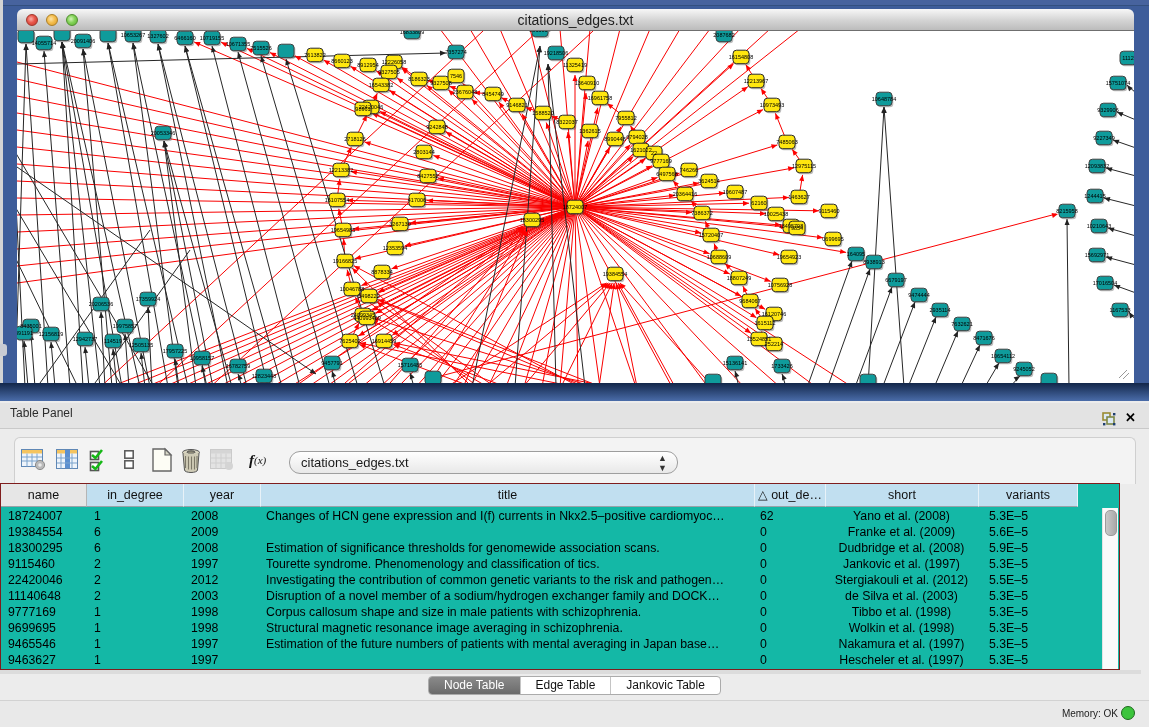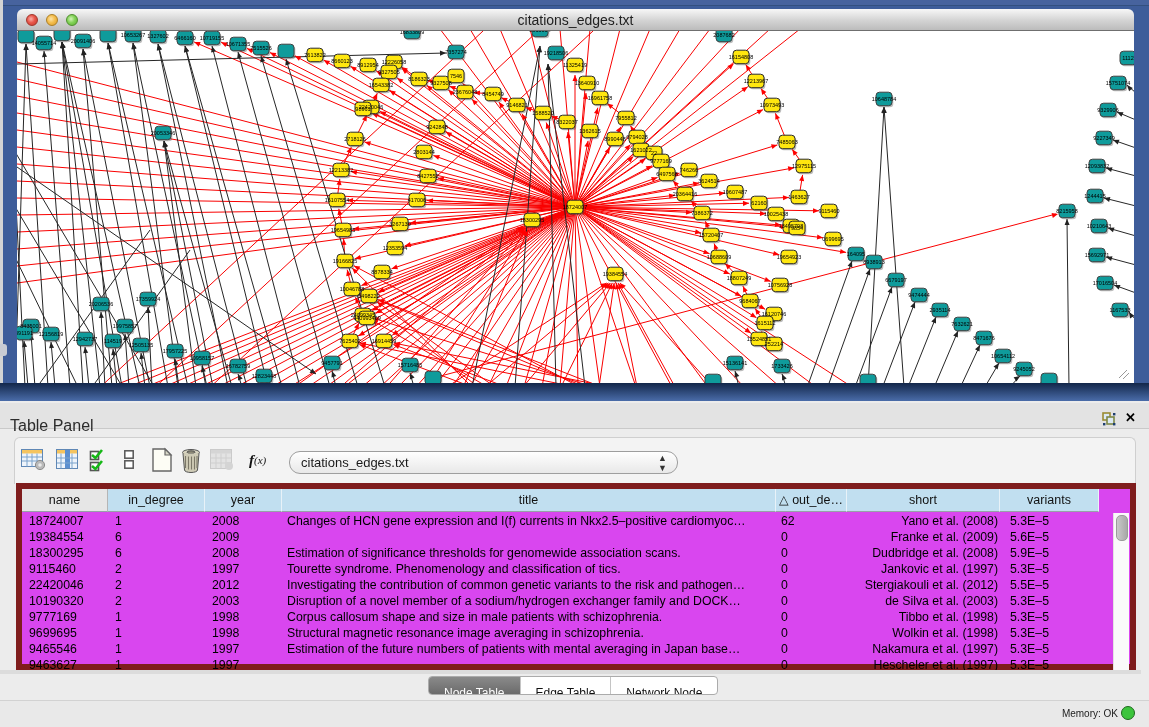--- a/index.html
+++ b/index.html
@@ -10,45 +10,45 @@
 #titlebar{position:absolute;left:0;top:0;width:1117px;height:22px;border-radius:6px 6px 0 0;
 background:linear-gradient(#f7f7f7,#d3d3d3 55%,#bcbcbc);border-bottom:1px solid #6f6f6f;box-sizing:border-box}
 #titlebar .t{position:absolute;left:0;right:0;top:3px;text-align:center;font-size:14px;color:#222}
 .tl{position:absolute;top:5px;width:12px;height:12px;border-radius:50%;box-sizing:border-box}
 #win .r{left:9px;background:radial-gradient(circle at 4px 4px,#f8b0a8,#e8564a 45%,#c33a2c);border:1px solid #a2362b}
 #win .y{left:29px;background:radial-gradient(circle at 4px 4px,#fbe3a8,#f4bd4c 45%,#d99b2e)!important;border:1px solid #ad7f24}
 #win .g{left:49px;background:radial-gradient(circle at 4px 4px,#d2f2b8,#82d257 45%,#5daf35);border:1px solid #4f8f2f}
 #canvas{position:absolute;left:0;top:22px;width:1117px;height:352px;background:#fff;overflow:hidden}
 #tp{position:absolute;left:0;top:401px;width:1149px;height:326px;background:#ececec}
 #tpbar{position:absolute;left:0;top:2px;width:1149px;height:26px;background:#e3e3e3;border-bottom:1px solid #c9c9c9;box-sizing:border-box}
-#tpbar .lab{position:absolute;left:10px;top:14px;font-size:16px;color:#2c2c2c}
+#tpbar .lab{position:absolute;left:10px;top:3px;font-size:12px;color:#2c2c2c}
 #toolwrap{position:absolute;left:14px;top:36px;width:1122px;height:47px;background:#f3f3f3;border:1px solid #cfcfcf;border-bottom:none;border-radius:6px 6px 0 0;box-sizing:border-box}
 #combo{position:absolute;left:274px;top:13px;width:389px;height:23px;background:linear-gradient(#ffffff,#e8e8e8);border:1px solid #9e9e9e;border-radius:11px;box-sizing:border-box}
 #combo .txt{position:absolute;left:11px;top:3px;font-size:13px;color:#1a1a1a}
 #combo .arr{position:absolute;right:10px;top:1px;font-size:9px;color:#333;line-height:10px;text-align:center}
-#tablebox{position:absolute;left:16px;top:82px;width:1120px;height:187px;background:#d946ef;border:6px solid #7f1d1d;box-sizing:border-box}
+#tablebox{position:absolute;left:0;top:82px;width:1120px;height:187px;background:#14b8a6;border:1px solid #7f1d1d;box-sizing:border-box}
 #thead{position:absolute;left:0;top:0;height:24px;width:1103px;font-size:12.5px;color:#111}
 #thead div{position:absolute;top:0;height:23px;line-height:23px;text-align:center;background:#c1dff0;border-right:1px solid #e8f2f8;border-bottom:1px solid #98a2a8;box-sizing:border-box}
 #thead .h0{left:0;width:86px;background:#e6e6e6;border-right:1px solid #b5b5b5}
 #thead .h1{left:86px;width:97px}
 #thead .h2{left:183px;width:77px}
 #thead .h3{left:260px;width:494px}
 #thead .h4{left:754px;width:71px}
 #thead .h5{left:825px;width:153px}
 #thead .h6{left:978px;width:99px}
 #tbody{position:absolute;left:0;top:24px;width:1103px;font-size:12.3px;color:#000}
 .tr{position:relative;height:16px;line-height:16px;white-space:nowrap}
 .tr div{position:absolute;top:0;overflow:hidden}
 .c0{left:7px;width:79px}.c1{left:93px;width:90px}.c2{left:190px;width:70px}
 .c3{left:265px;width:489px}.c4{left:759px;width:66px}
-.c5{left:825px;width:151px;text-align:right}.c6{left:988px;width:89px}
+.c5{left:825px;width:151px;text-align:center}.c6{left:988px;width:89px}
 #vscroll{position:absolute;right:1px;top:24px;width:15px;height:161px;background:#fafafa;border-left:1px solid #e3e3e3}
 #vscroll .thumb{position:absolute;left:2px;top:2px;width:10px;height:24px;border-radius:5px;background:linear-gradient(90deg,#c9c9c9,#a8a8a8);border:1px solid #9b9b9b}
 #tabs{position:absolute;left:428px;top:275px;height:17px;font-size:12px;display:flex;border:1px solid #ababab;border-radius:4px;overflow:hidden;background:#fff}
-#tabs div{padding:8px 15px;line-height:17px;color:#111;border-right:1px solid #c4c4c4}
+#tabs div{padding:0 15px;line-height:17px;color:#111;border-right:1px solid #c4c4c4}
 #tabs .sel{background:linear-gradient(#8a8a8a,#6b6b6b);color:#fff}
 #tabs div:last-child{border-right:none}
 #status{position:absolute;left:0;top:299px;width:1149px;height:27px;background:#e9e9e9;border-top:1px solid #d2d2d2;box-sizing:border-box}
 #status .mem{position:absolute;right:31px;top:7px;font-size:10px;color:#222}
 #status .dot{position:absolute;right:14px;top:5px;width:12px;height:12px;border-radius:50%;background:#3cc43c;border:1px solid #1e681e}
 #floaticon{position:absolute;right:33px;top:9px;width:14px;height:14px}
 #closex{position:absolute;right:13px;top:7px;font-size:13px;font-weight:bold;color:#000}
 </style></head><body>
 <div id="desk">
     <div class="topstrip"></div>
@@ -1080,21 +1080,21 @@
 <div class="tr">
           <div class="c0">22420046</div>
           <div class="c1">2</div>
           <div class="c2">2012</div>
           <div class="c3">Investigating the contribution of common genetic variants to the risk and pathogen…</div>
           <div class="c4">0</div>
           <div class="c5">Stergiakouli et al. (2012)</div>
           <div class="c6">5.5E–5</div>
         </div>
 <div class="tr">
-          <div class="c0">10190320</div>
+          <div class="c0">11140648</div>
           <div class="c1">2</div>
           <div class="c2">2003</div>
           <div class="c3">Disruption of a novel member of a sodium/hydrogen exchanger family and DOCK…</div>
           <div class="c4">0</div>
           <div class="c5">de Silva et al. (2003)</div>
           <div class="c6">5.3E–5</div>
         </div>
 <div class="tr">
           <div class="c0">9777169</div>
           <div class="c1">1</div>
@@ -1132,19 +1132,19 @@
         </div>
   </div>
   <div id="vscroll">
         <div class="thumb"></div>
       </div>
  </div>
  <div style="position:absolute;left:0;top:269px;width:1141px;height:4px;background:#dcdcdc"></div>
  <div id="tabs">
       <div class="sel">Node Table</div>
       <div>Edge Table</div>
-      <div>Network Node</div>
+      <div>Jankovic Table</div>
     </div>
  <div id="status">
       <span class="mem">Memory: OK</span>
       <span class="dot"></span>
     </div>
 
 </div>
 </body></html>

